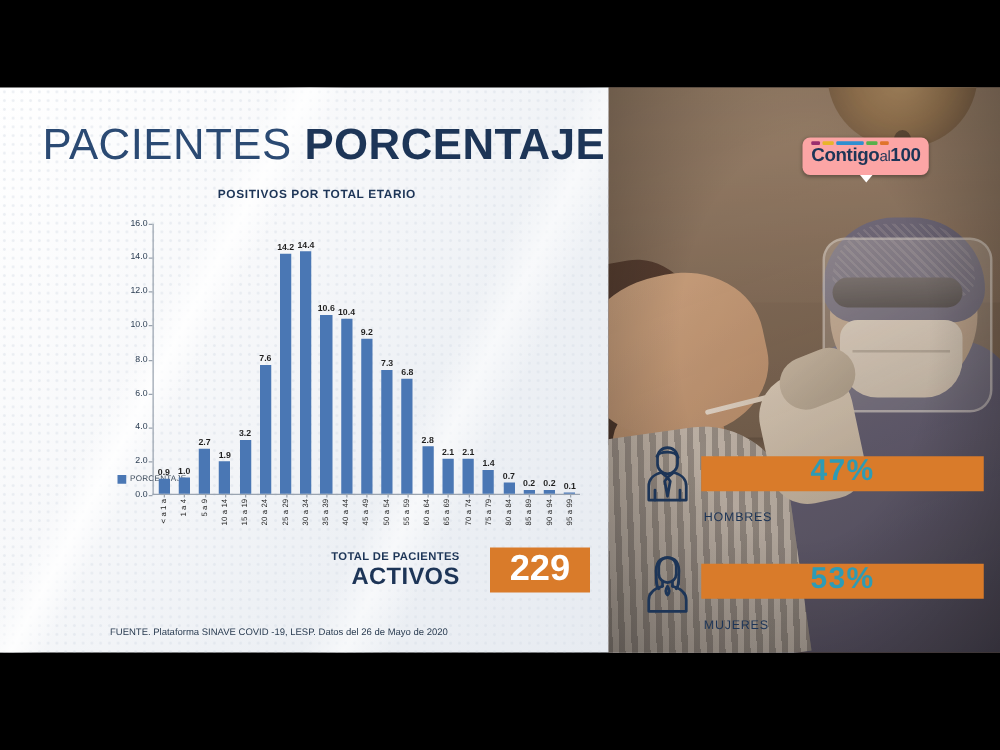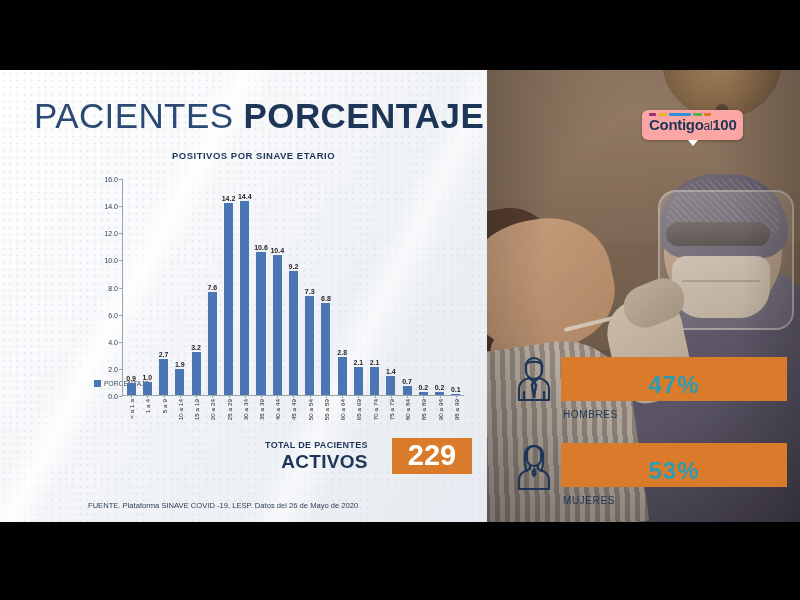--- a/index.html
+++ b/index.html
@@ -160,40 +160,40 @@
   #logo .ltxt { font-size:15px; font-weight:bold; color:#1d3557; letter-spacing:-.3px;
     line-height:1; white-space:nowrap; }
   #logo .ltxt .thin { font-weight:normal; font-size:12px; }
   #logo .tail { width:0; height:0; margin:0 auto; border-left:5px solid transparent;
     border-right:5px solid transparent; border-top:6px solid #fff; }
 
   
   .stat { position:absolute; left:20px; width:280px; }
   .stat .row { display:flex; align-items:center; }
   .stat .icon { width:54px; height:54px; flex:0 0 54px; }
-  .stat .barbox { background:#d97b2a; flex:1 1 auto; padding:16px 0 4px 0; text-align:center; }
+  .stat .barbox { background:#d97b2a; flex:1 1 auto; padding:0 0 4px 0; text-align:center; }
   .stat .pct { font-size:24px; font-weight:bold; color:#2e9bb5; letter-spacing:1px; line-height:1; }
   .stat .cap { font-size:10px; font-weight:normal; color:#1d3557; letter-spacing:.6px;
     margin-top:3px; padding-left:56px; }
   #stat-hombres { top:282px; }
   #stat-mujeres { top:368px; }
 </style>
 </head>
 <body>
 
 <div id="stage">
 
   <div id="slide">
     <div class="dots"></div>
     <div class="sheen1"></div>
     <div class="sheen2"></div>
 
     <div id="title"><span>PACIENTES </span><b>PORCENTAJE</b></div>
 
-    <div id="subtitle">POSITIVOS POR SINAVE ETARIO</div>
+    <div id="subtitle">POSITIVOS POR TOTAL ETARIO</div>
 
     <div id="chart">
       <div id="legend">
         <span class="swatch"></span>
         <span class="ltext">PORCENTAJE</span>
       </div>
       <div id="plot">
         <div class="axisline-y"></div>
         <div class="axisline-x"></div>
         <div id="yticks">

